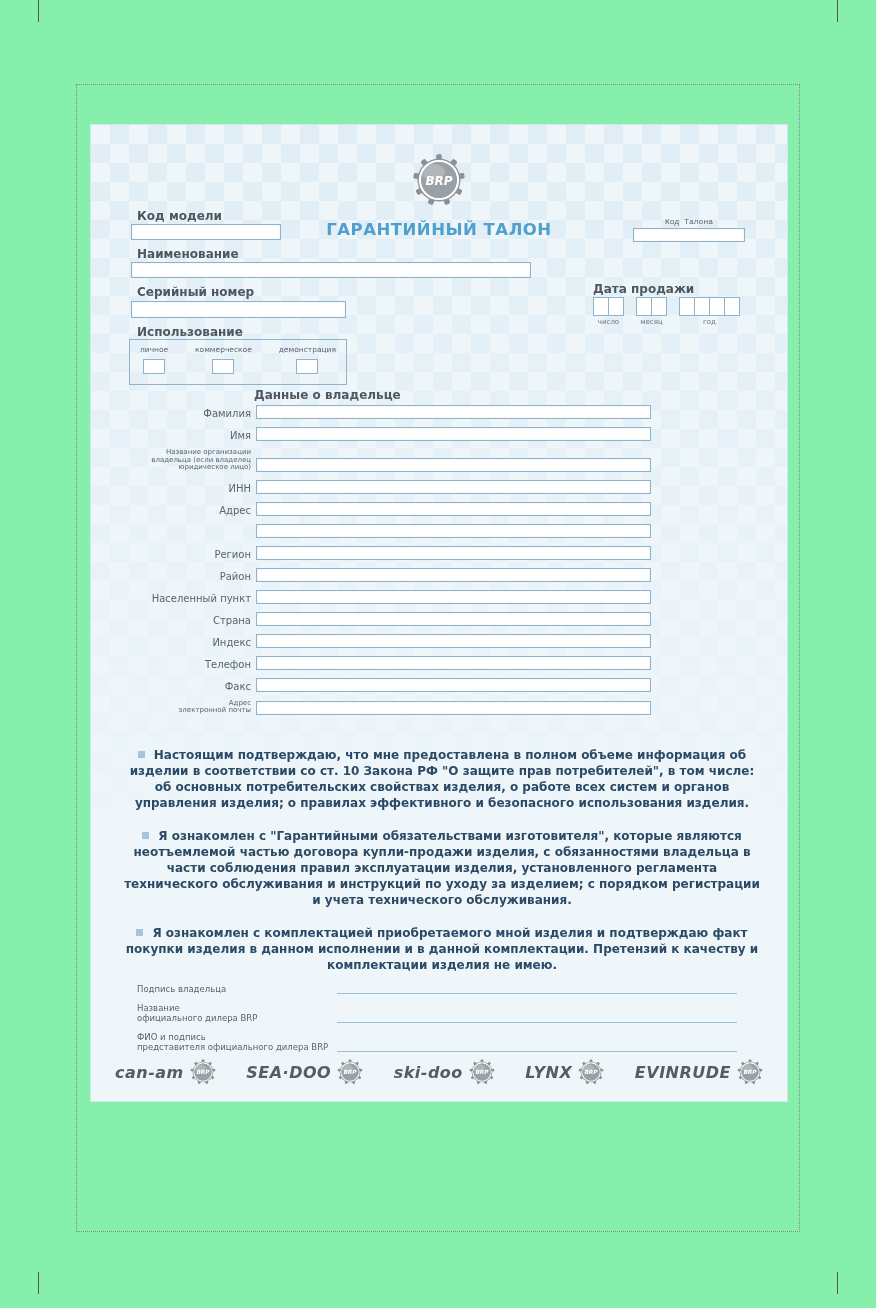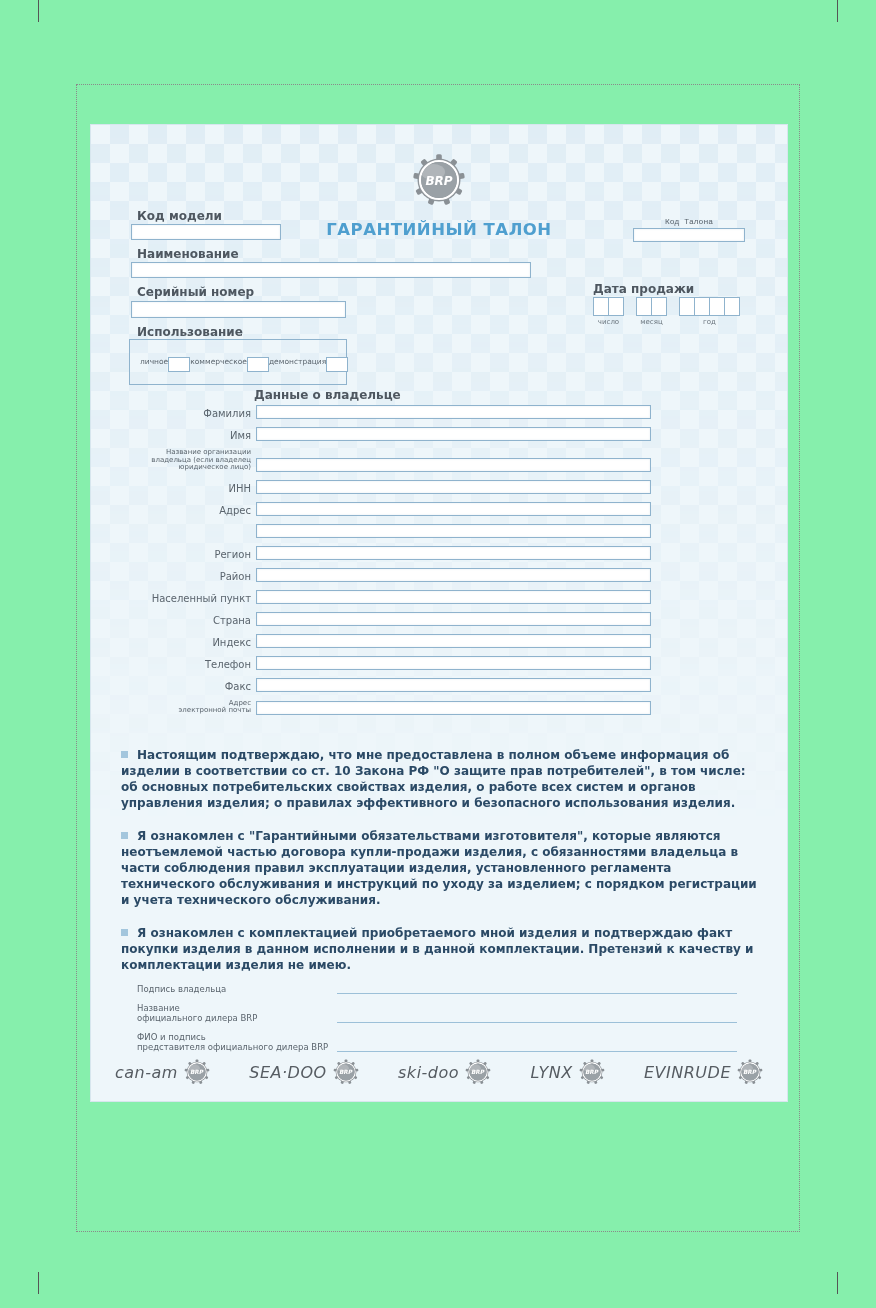--- a/index.html
+++ b/index.html
@@ -26,47 +26,47 @@
   .date-groups{left:502px;top:172px;display:flex;gap:12px;}
   .date-cells{display:flex;}
   .date-cell{width:16px;height:19px;background:#fff;border:1px solid var(--box_border,#8fb3cd);
              box-sizing:border-box;margin-left:-1px;}
   .date-cell:first-child{margin-left:0;}
   .date-unit{font-size:7px;text-align:center;color:#6a747d;margin-top:2px;}
   
   .usage-box{left:38px;top:214px;width:218px;height:46px;border:1px solid var(--box_border,#8fb3cd);
              box-sizing:border-box;display:flex;justify-content:space-between;
              padding:5px 10px 6px 10px;}
-  .usage-option{display:flex;flex-direction:row;align-items:center;}
+  .usage-option{display:flex;flex-direction:column;align-items:center;}
   .usage-option-label{font-size:7.5px;color:#5a646d;}
   .usage-checkbox{width:22px;height:15px;background:#fff;border:1px solid var(--box_border,#8fb3cd);
                   box-sizing:border-box;margin-top:5px;}
   
   .owner-rows{left:38px;top:280px;width:522px;}
   .owner-row{display:flex;align-items:flex-end;margin-bottom:8px;}
   .owner-label{width:122px;margin-right:5px;text-align:right;font-size:10px;color:#5a646d;
                line-height:11px;white-space:pre-line;}
   .owner-label.small{font-size:7px;line-height:7.5px;}
   .owner-input{flex:1;height:14px;}
   
-  .stmts{left:30px;top:622px;width:642px;}
+  .stmts{left:30px;top:622px;width:642px;text-align:center;}
   .stmt{margin:0 0 17px 0;font-size:12px;font-weight:bold;line-height:16px;
         color:var(--statement,#2b4a66);}
   .bullet{display:inline-block;width:7px;height:7px;background:var(--bullet,#a3c6dd);
           margin-right:9px;transform:translateY(-1px);}
   
   .sigs{left:46px;top:856px;width:600px;}
   .sig-row{display:flex;align-items:flex-end;margin-bottom:9px;}
   .sig-label{width:192px;font-size:8.5px;line-height:10px;color:#5a646d;white-space:pre-line;}
   .sig-line{flex:1;border-bottom:1px solid var(--line,#9cc0d8);height:12px;margin-left:8px;}
   
   .brands{left:24px;top:934px;width:648px;display:flex;justify-content:space-between;
           align-items:center;}
   .brand{display:flex;align-items:center;gap:6px;}
-  .brand-text{font-size:16px;font-weight:normal;font-style:italic;color:var(--brand,#565c62);
+  .brand-text{font-size:16px;font-weight:bold;font-style:italic;color:var(--brand,#565c62);
               letter-spacing:.5px;}
   .brand-badge svg{display:block;}
   .logo-wrap{left:321px;top:28px;}
 </style>
 </head>
 <body>
 
 <div class="page">
 
   <div class="tick" style="left:38px;top:0;"></div>

